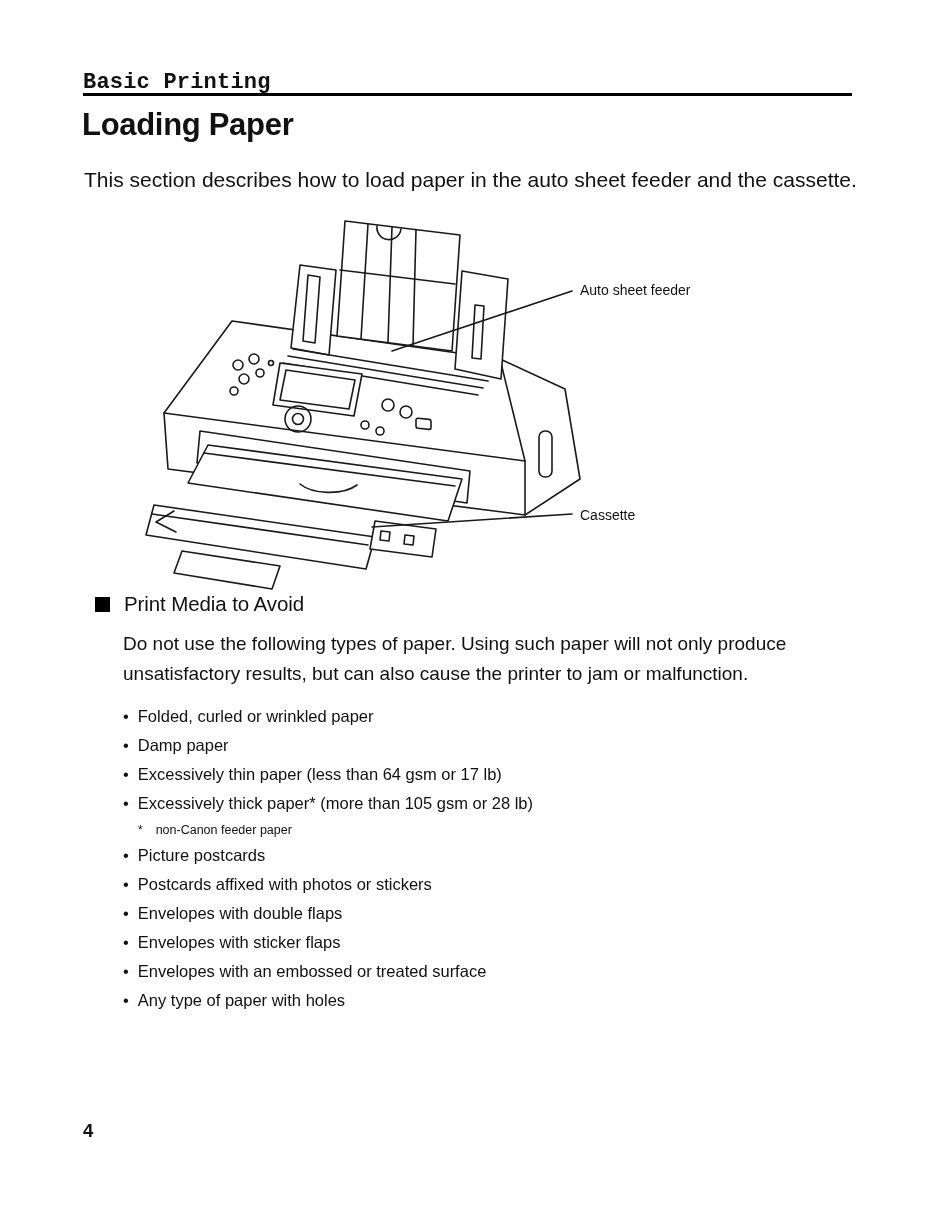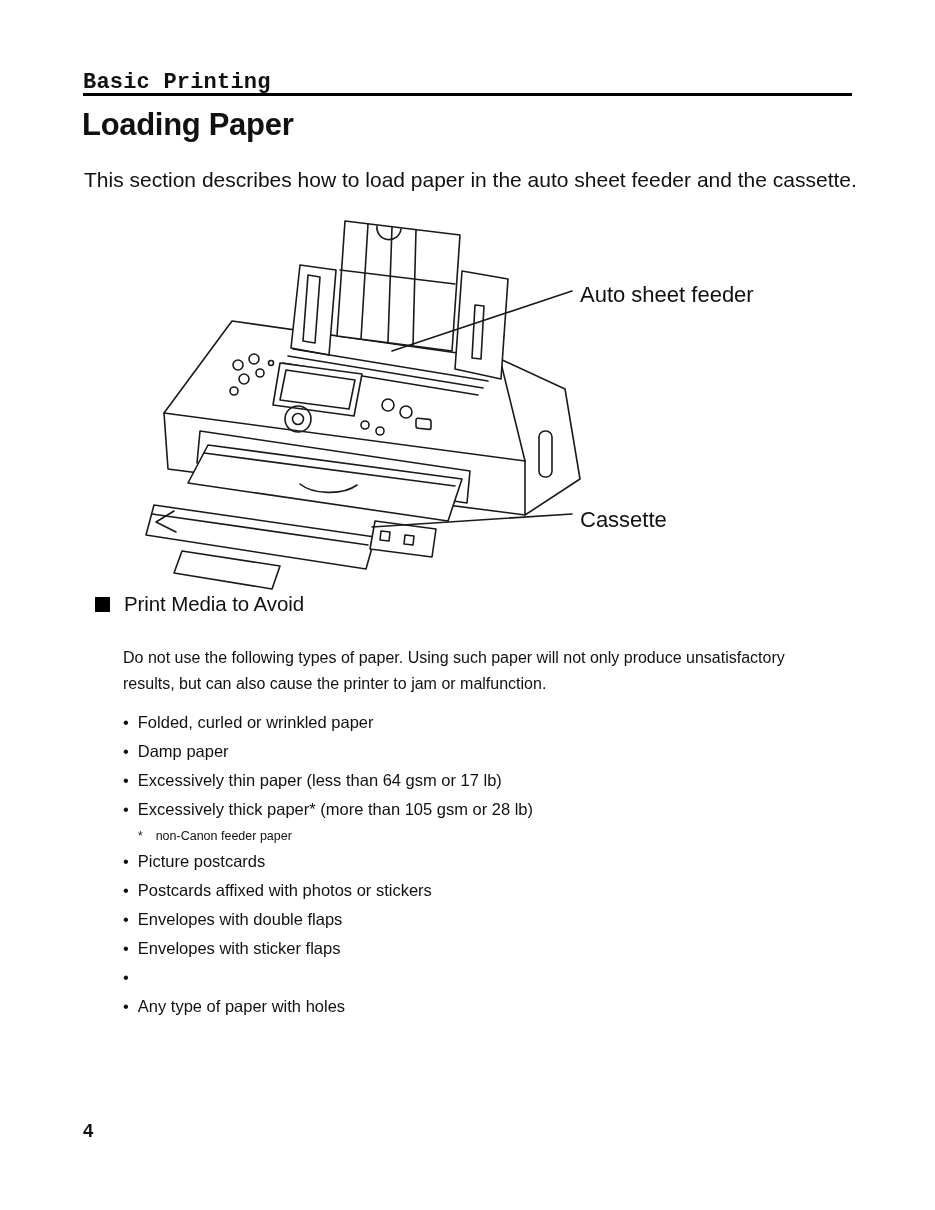--- a/index.html
+++ b/index.html
@@ -8,28 +8,28 @@
     background:#ffffff;color:#111;
     font-family:"Liberation Sans",sans-serif;
     overflow:hidden;
   }
   .hdr{position:absolute;left:83px;top:70px;font-size:22px;font-weight:bold;letter-spacing:.2px;font-family:Liberation Mono, monospace;}
   .rule{position:absolute;left:83px;top:93px;width:769px;height:3px;background:#000;}
   .title{position:absolute;left:82px;top:107px;font-size:31px;font-weight:bold;letter-spacing:-.3px;}
   .intro{position:absolute;left:84px;top:168px;font-size:21px;}
   .figure{position:absolute;left:140px;top:213px;width:760px;height:385px;}
   .figure svg{position:absolute;left:0;top:0;}
-  .fig-label{position:absolute;font-size:22px;font-weight:500;white-space:nowrap;}
+  .fig-label{position:absolute;font-size:14px;font-weight:500;white-space:nowrap;}
   .lbl-asf{left:440px;top:69px;}
   .lbl-cas{left:440px;top:294px;}
   .section{position:absolute;left:83px;top:592px;width:790px;}
   .sec-head{display:flex;align-items:center;margin-left:12px;}
   .sec-square{width:15px;height:15px;background:#000;flex:0 0 auto;}
   .sec-title{font-size:20.5px;font-weight:normal;margin-left:14px;letter-spacing:-.1px;}
-  .sec-body{margin:29px 0 0 40px;width:682px;font-size:16px;line-height:1.6;}
+  .sec-body{margin:13px 0 0 40px;width:682px;font-size:19px;line-height:1.6;}
   ul.media{list-style:none;margin:17px 0 0 40px;padding:0;}
   ul.media li.item{font-size:16.5px;line-height:19px;margin-bottom:10px;display:flex;align-items:baseline;}
   ul.media li.item .bullet{margin-right:9px;font-size:16.5px;}
   ul.media li.footnote{font-size:12.5px;margin:2px 0 9px 15px;display:flex;align-items:baseline;}
   ul.media li.footnote .fn-marker{margin-right:13px;font-size:12px;}
   .pagenum{position:absolute;left:83px;top:1120px;font-size:18.5px;font-weight:bold;}
 </style>
 </head>
 <body>
 
@@ -148,20 +148,21 @@
     <li class="item">
         <span class="bullet">•</span>
         <span>Envelopes with double flaps</span>
       </li>
     <li class="item">
         <span class="bullet">•</span>
         <span>Envelopes with sticker flaps</span>
       </li>
     <li class="item">
         <span class="bullet">•</span>
+        <span>Envelopes with an embossed or treated surface</span>
       </li>
     <li class="item">
         <span class="bullet">•</span>
         <span>Any type of paper with holes</span>
       </li>
   </ul>
 </div>
 
 <div class="pagenum">4</div>
 

